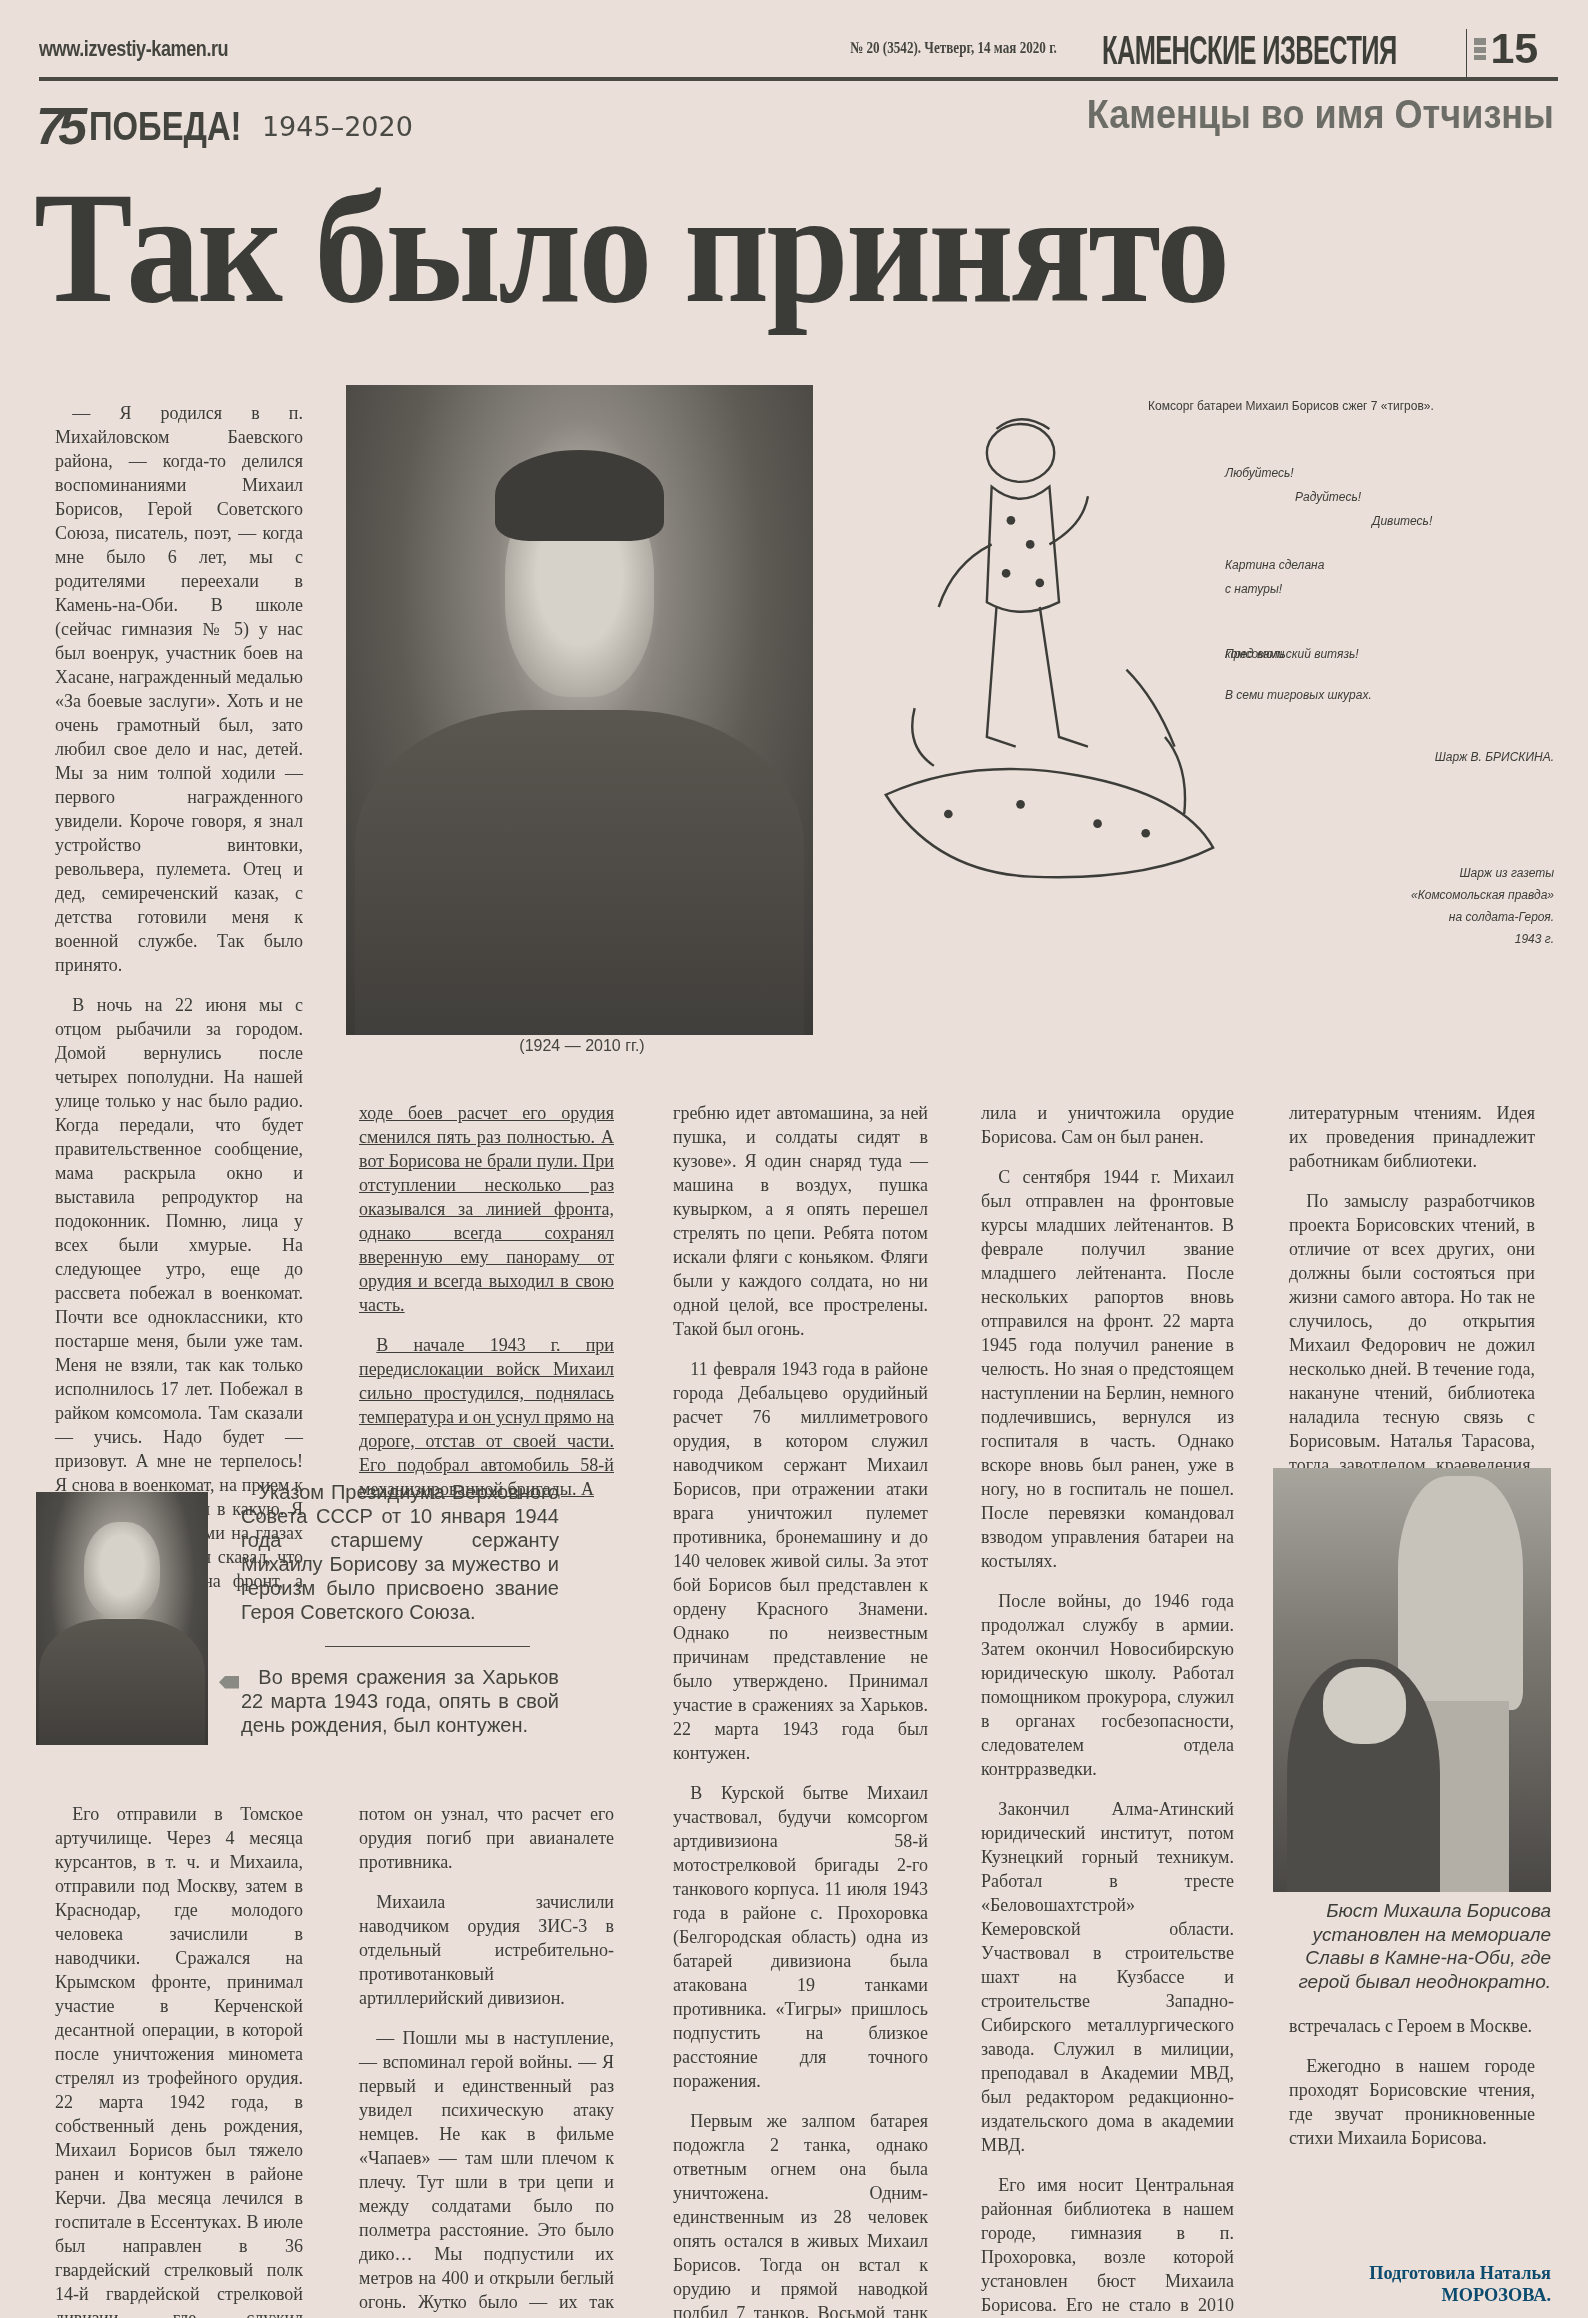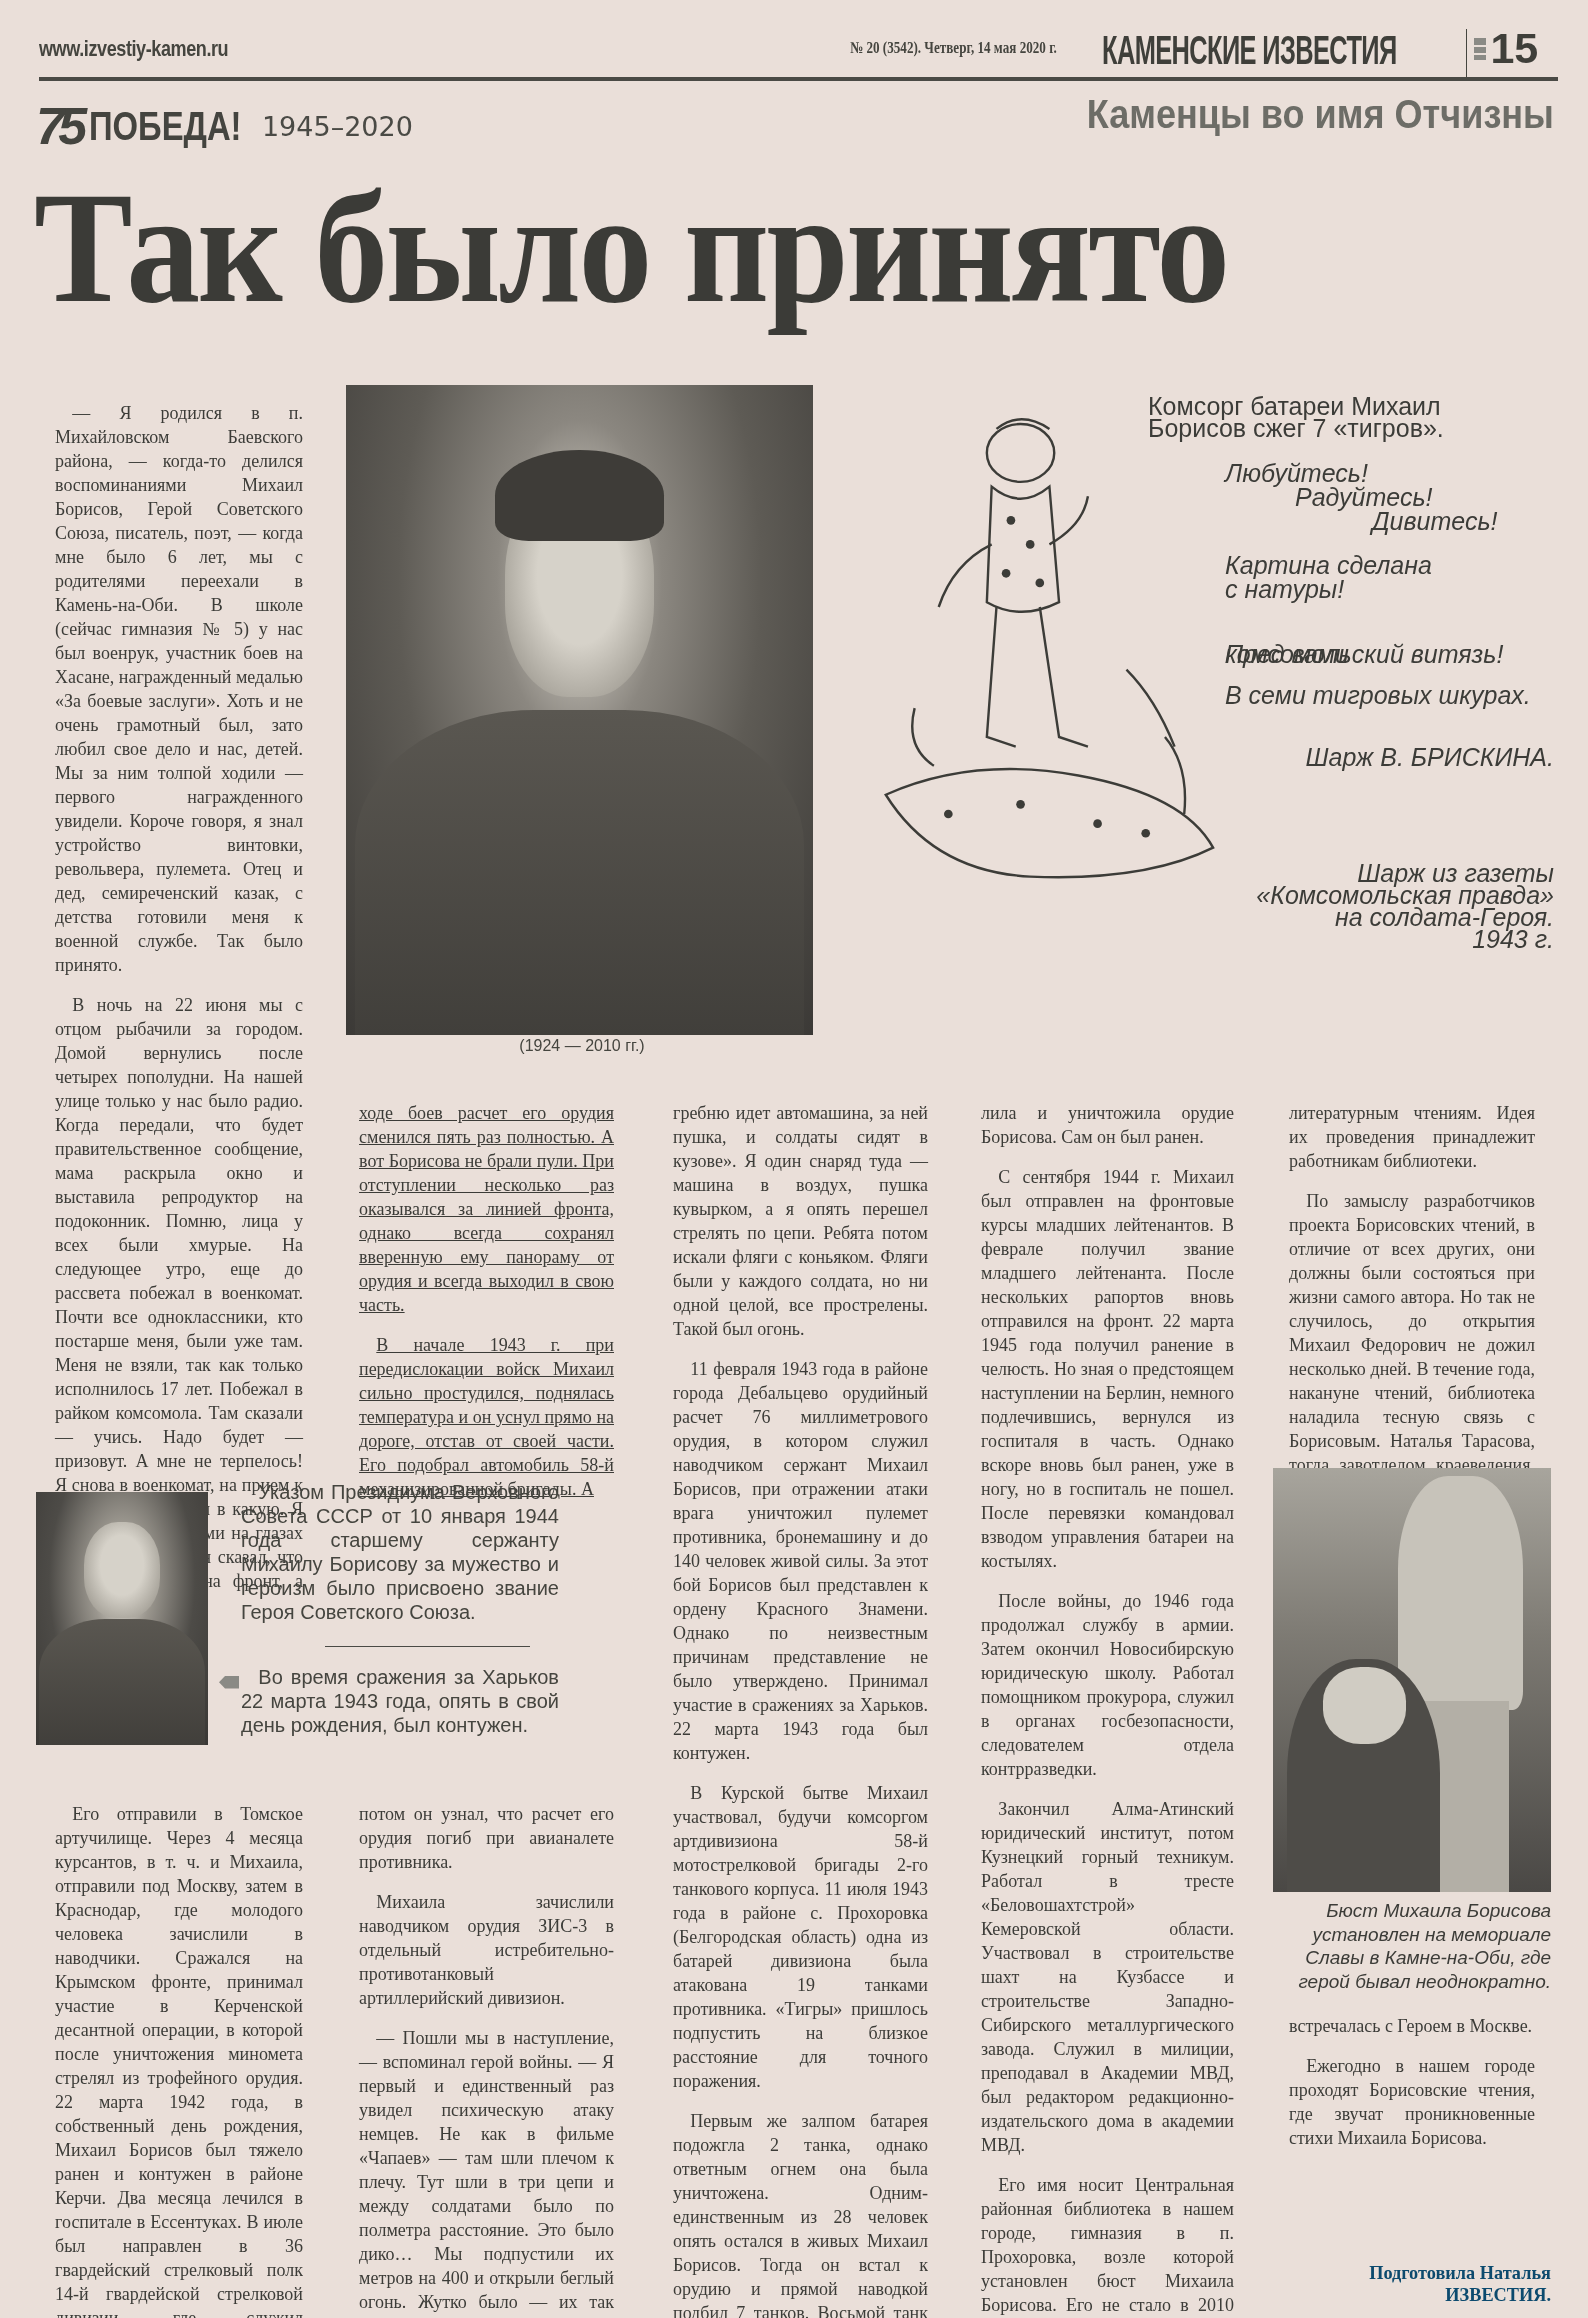--- a/index.html
+++ b/index.html
@@ -35,21 +35,21 @@
   .portrait-bg { background: radial-gradient(ellipse at 50% 30%, #b9b5ad 0 12%, #8b8780 25%, #5e5b55 55%, #3b3936 100%); }
   .portrait-head { position: absolute; left: 34%; top: 14%; width: 32%; height: 34%; border-radius: 45% 45% 42% 42%; background: radial-gradient(ellipse at 50% 45%, #d6d2c9 0 40%, #aaa69d 75%, #7d7a73 100%); }
   .portrait-hair { position: absolute; left: 32%; top: 10%; width: 36%; height: 14%; border-radius: 50% 50% 20% 20%; background: #3e3c38; }
   .portrait-body { position: absolute; left: 2%; top: 50%; width: 96%; height: 52%; border-radius: 40% 40% 0 0; background: linear-gradient(180deg, #5a5751 0%, #403e3a 100%); }
   .caption { font-family: "Liberation Sans", sans-serif; font-size: 16px; color: #45453f; }
   .small-photo-bg { background: radial-gradient(ellipse at 50% 35%, #cfcbc3 0 10%, #9a968e 25%, #4d4b47 60%, #3a3835 100%); }
   .bust-bg { background: linear-gradient(180deg, #a8a59d 0%, #7d7a73 40%, #4a4845 100%); }
   
   .cartoon { border: none; }
   .cartoon svg { width: 100%; height: 100%; }
-  .cart-text { font-family: "Liberation Sans", sans-serif; font-size: 25px; line-height: 22px; color: #3c3c38; }
+  .cart-text { font-family: "Liberation Sans", sans-serif; font-size: 12px; line-height: 22px; color: #3c3c38; }
   .cart-it { font-style: italic; }
   
   .decree { font-family: "Liberation Sans", sans-serif; font-size: 20px; line-height: 24px; color: #45453f; text-align: justify; }
   .decree p { margin: 0; text-indent: 17.3px; }
   .decree-rule { background: #4a4a45; height: 1.4px; }
   .arrow-icon { width: 20px; height: 12.5px; background: #8a8a85; clip-path: polygon(30% 0, 100% 0, 100% 100%, 30% 100%, 0 50%); }
   .bust-cap { font-family: "Liberation Sans", sans-serif; font-style: italic; font-size: 19px; line-height: 23.6px; color: #3c3c38; text-align: right; }
   .byline { font-family: "Liberation Serif", serif; font-weight: bold; font-size: 18.3px; line-height: 22px; text-align: right; color: #0c4a6e; }
 </style>
 </head>
@@ -180,15 +180,15 @@
   <div style="position:absolute; left:18%; top:47%; width:30%; height:18%; background:#d0ccc3; border-radius:45%;"></div>
 </div>
 <div class="abs bust-cap" style="left:1273px; top:1899px; width:278px;">Бюст Михаила Борисова установлен на мемориале Славы в Камне-на-Оби, где герой бывал неоднократно.</div>
 
 <div class="abs col" style="left:1273px; top:1998px; width:278px; height:250px;">
   <p class="noindent">встречалась с Героем в Москве.</p>
   <p>Ежегодно в нашем городе проходят Борисовские чтения, где звучат проникновенные стихи Михаила Борисова.</p>
 </div>
 <div class="abs byline" style="left:1273px; top:2262px; width:278px;">
   <div>Подготовила Наталья</div>
-  <div>ИЗВЕСТИЯ.</div>
+  <div>МОРОЗОВА.</div>
 </div>
 
 
 </body></html>

